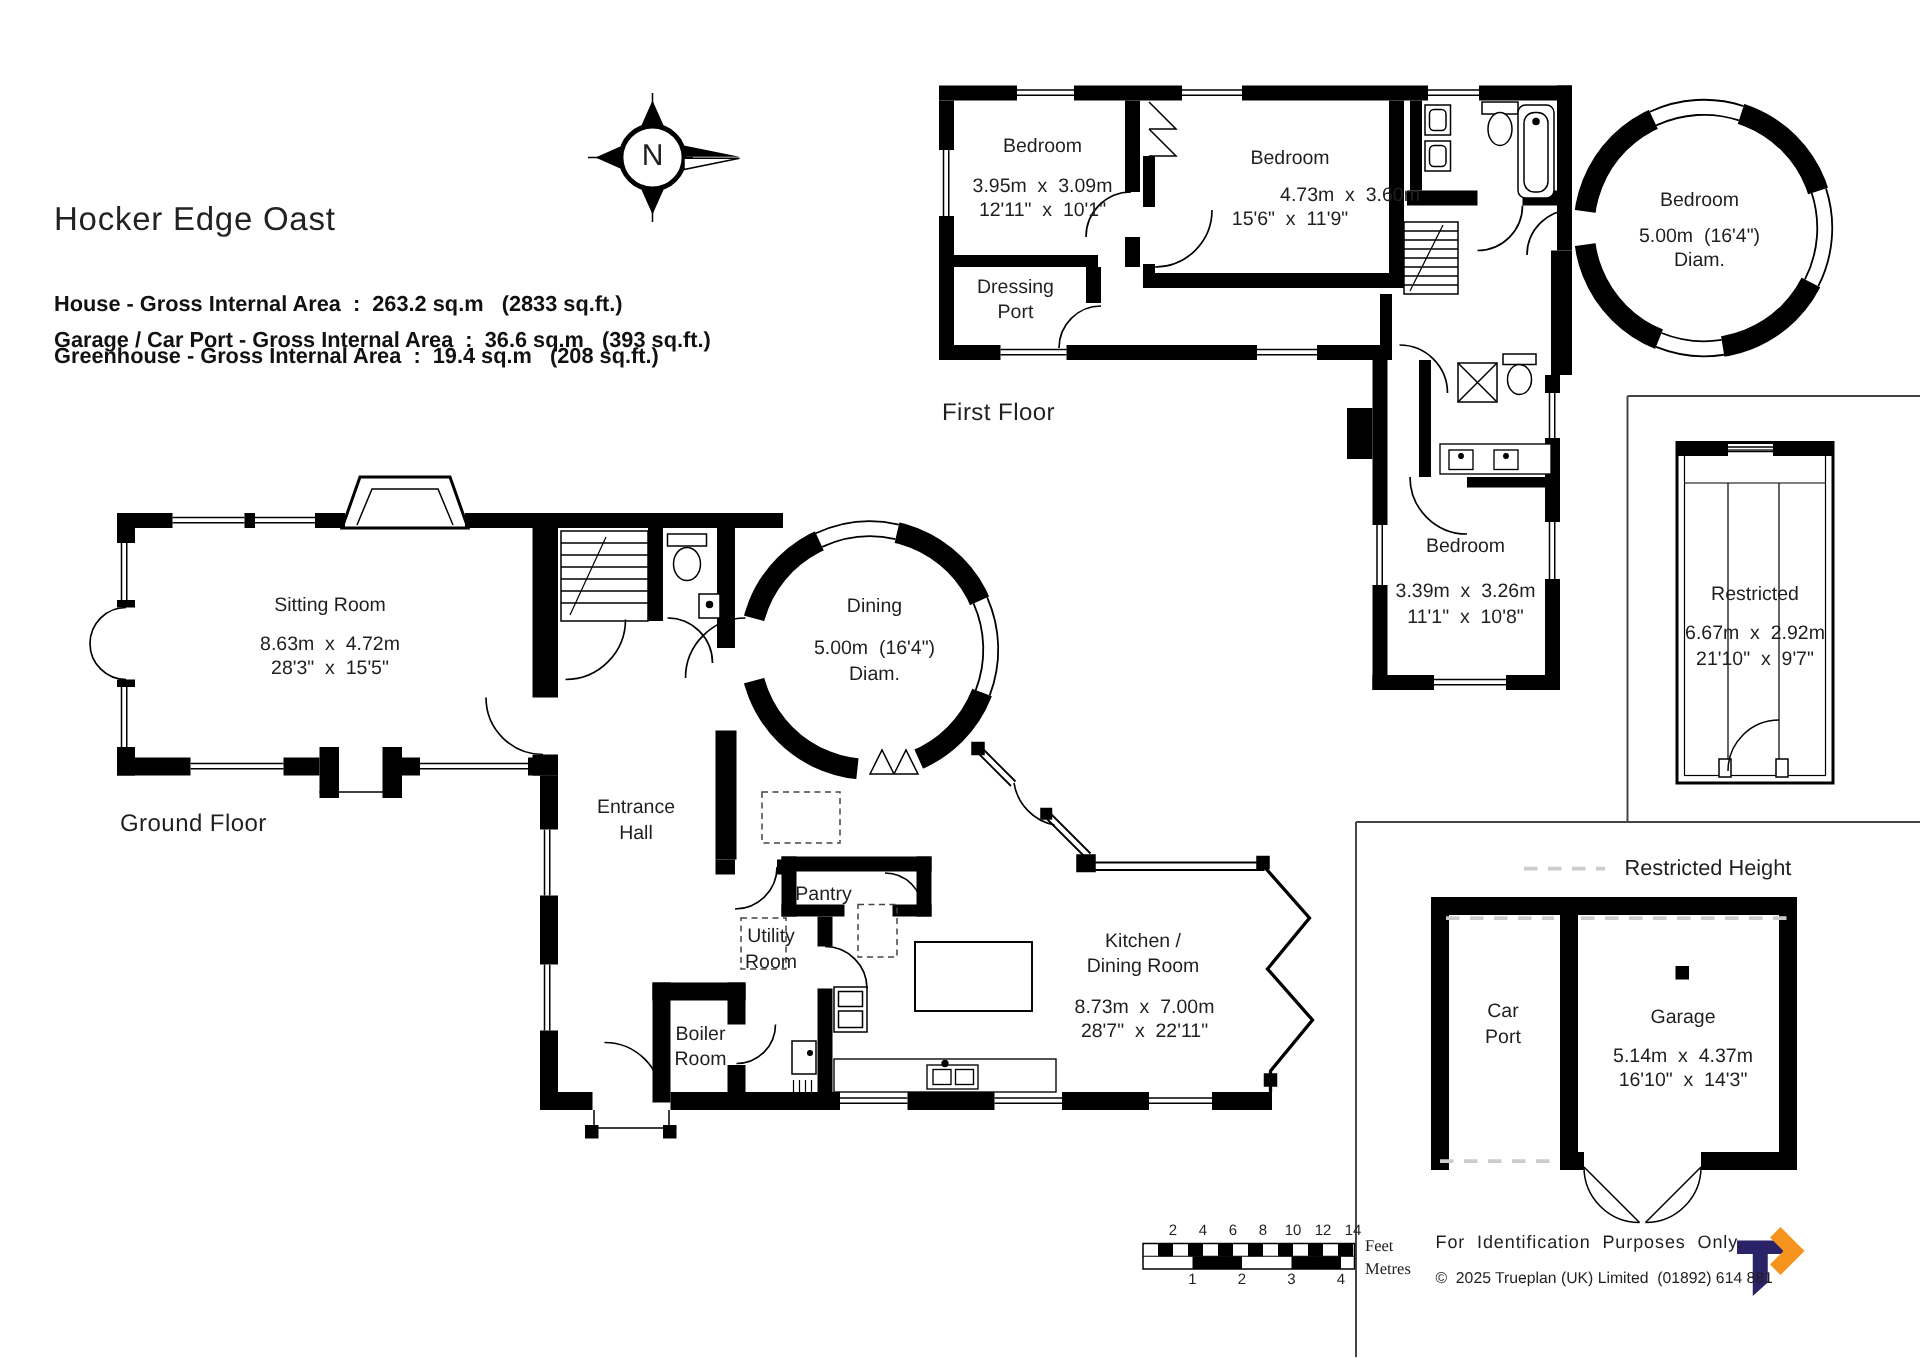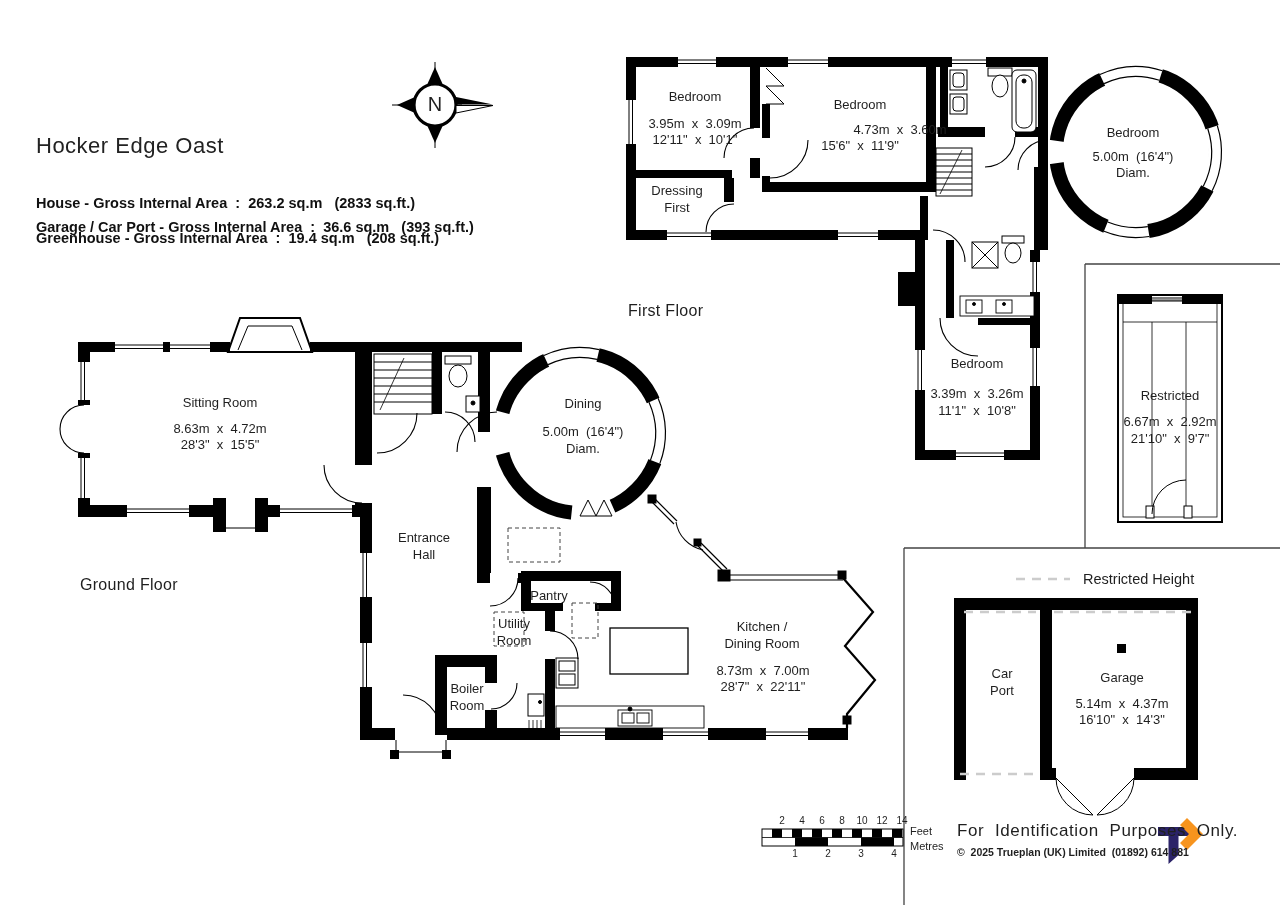--- a/index.html
+++ b/index.html
@@ -5,25 +5,25 @@
   html,body{margin:0;padding:0;background:#fff;}
   #canvas{position:relative;width:1280px;height:905px;background:#fff;overflow:hidden;
           font-family:"Liberation Sans",sans-serif;color:#1f1f1f;}
   svg.plan{position:absolute;left:0;top:0;}
   .lbl{position:absolute;font-size:13px;line-height:17px;text-align:center;
        transform:translateX(-50%);white-space:pre;color:#1f1f1f;}
   .lbl.wrap{white-space:normal;}
   .lbl.left{transform:none;text-align:left;}
   .title{position:absolute;left:36px;top:133px;font-size:22px;letter-spacing:.5px;color:#222;}
   .arealine{position:absolute;left:36px;font-size:14.5px;font-weight:bold;white-space:pre;color:#111;}
-  .floorlabel{font-size:16px;letter-spacing:.3px;margin-top:35px;}
+  .floorlabel{font-size:16px;letter-spacing:.3px;}
   .tick{position:absolute;font-size:10px;transform:translateX(-50%);}
-  .scalecap{position:absolute;font-size:11px;}
-  .foot-purpose{position:absolute;left:957px;top:821px;font-size:17px;letter-spacing:.6px;white-space:pre;}
-  .foot-copy{position:absolute;left:957px;top:846px;font-size:10.5px;white-space:pre;font-weight:bold;}
+  .scalecap{position:absolute;font-size:11px;font-family:Liberation Serif, serif;}
+  .foot-purpose{position:absolute;left:957px;top:821px;font-size:12px;letter-spacing:.6px;white-space:pre;}
+  .foot-copy{position:absolute;left:957px;top:846px;font-size:10.5px;white-space:pre;}
   .north{position:absolute;left:435px;top:93px;transform:translateX(-50%);font-size:20px;}
   .restricted{font-size:14.5px;}
 </style>
 </head>
 <body>
 
 <div id="canvas">
 
 <svg class="plan" width="1280" height="905" viewBox="0 0 1280 905">
 
@@ -362,21 +362,21 @@
   <div class="arealine" style="top:230px">Greenhouse - Gross Internal Area  :  19.4 sq.m   (208 sq.ft.)</div>
   <div class="north">N</div>
 
   <div class="lbl left floorlabel" style="left:628px;top:267px">First Floor</div>
   <div class="lbl" style="left:695px;top:88px">Bedroom</div>
   <div class="lbl" style="left:695px;top:115px">3.95m  x  3.09m</div>
   <div class="lbl" style="left:695px;top:131px">12'11"  x  10'1"</div>
   <div class="lbl" style="left:860px;top:96px">Bedroom</div>
   <div class="lbl" style="left:900px;top:121px">4.73m  x  3.60m</div>
   <div class="lbl" style="left:860px;top:137px">15'6"  x  11'9"</div>
-  <div class="lbl wrap" style="left:677px;top:182px;width:64px">Dressing First</div>
+  <div class="lbl wrap" style="left:677px;top:182px;width:64px">Dressing Port</div>
   <div class="lbl" style="left:1133px;top:124px">Bedroom</div>
   <div class="lbl" style="left:1133px;top:148px">5.00m  (16'4")</div>
   <div class="lbl" style="left:1133px;top:164px">Diam.</div>
   <div class="lbl" style="left:977px;top:355px">Bedroom</div>
   <div class="lbl" style="left:977px;top:385px">3.39m  x  3.26m</div>
   <div class="lbl" style="left:977px;top:402px">11'1"  x  10'8"</div>
 
   <div class="lbl left floorlabel" style="left:80px;top:541px">Ground Floor</div>
   <div class="lbl" style="left:220px;top:394px">Sitting Room</div>
   <div class="lbl" style="left:220px;top:420px">8.63m  x  4.72m</div>

